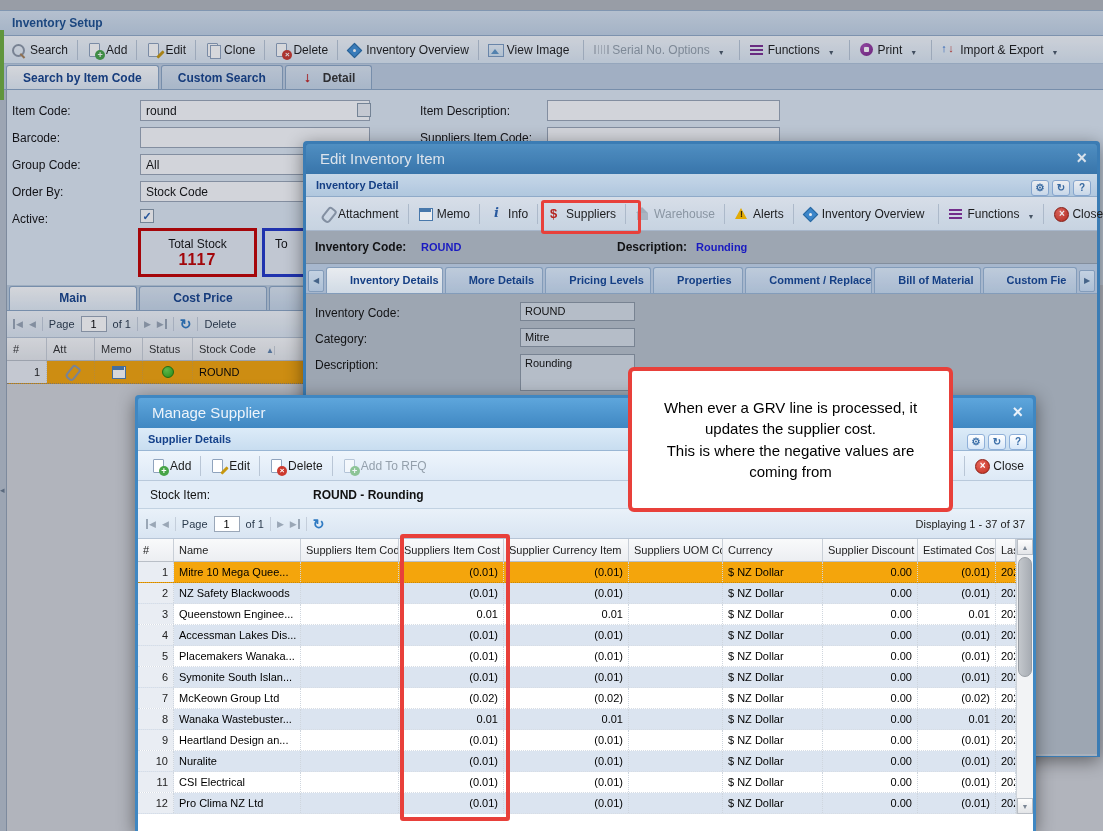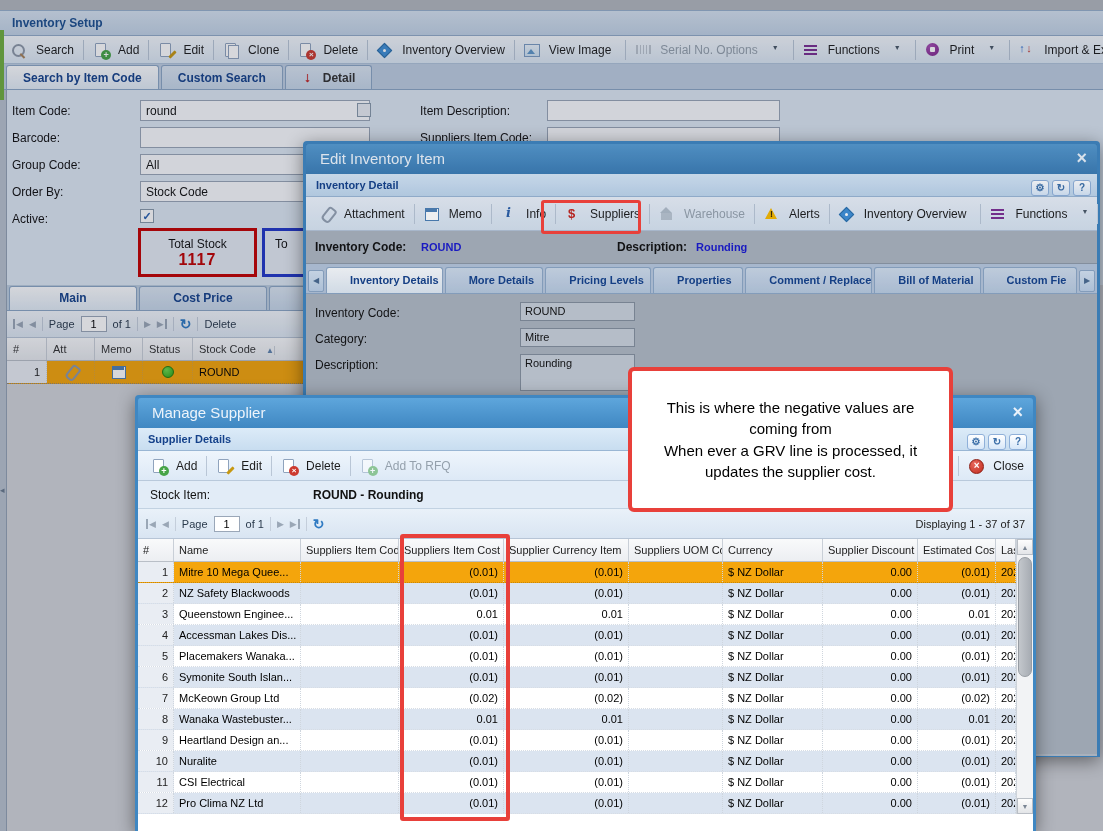--- a/index.html
+++ b/index.html
@@ -50,21 +50,21 @@
   .warehouse-icon::after{content:"";position:absolute;left:1px;top:0;border-left:6.5px solid transparent;border-right:6.5px solid transparent;border-bottom:6px solid #8694a3}
   .alert-icon::before{content:"";position:absolute;left:1px;top:1px;border-left:6px solid transparent;border-right:6px solid transparent;border-bottom:11px solid #f3b700}
   .alert-icon::after{content:"!";position:absolute;left:6px;top:2px;font-size:9px;font-weight:bold;color:#3a2a00}
   .close-circle-icon::before{content:"";position:absolute;left:1px;top:0;width:13px;height:13px;background:radial-gradient(circle at 35% 30%,#e8675c,#c02d1f);border-radius:50%;border:1px solid #8e1d12}
   .close-circle-icon::after{content:"×";position:absolute;left:5.5px;top:0;color:#fff;font-weight:bold;font-size:10px;line-height:13px}
   .status-dot-icon{width:12px;height:12px;border-radius:50%;background:radial-gradient(circle at 35% 30%,#6cd84e,#2ea313);border:1px solid #1f7d0c}
   .sort-asc-icon{font-size:8px;color:#5f83ad;margin-left:4px}
 
   
   .toolbar{display:flex;align-items:center}
-  .tbi{display:flex;align-items:flex-start;gap:9px;padding:3px 9px;white-space:nowrap;cursor:default}
+  .tbi{display:flex;align-items:flex-end;gap:3px;padding:3px 9px;white-space:nowrap;cursor:default}
   .tbi+.tbi{border-left:1px solid #b9c6d6}
   .tbi .lb{font-size:12px;color:#1c1c1c}
   .tbi.disabled .lb{color:#94a0ac}
   .tbi.disabled .ic{opacity:.55}
   .tbi.right{margin-left:auto}
   .tbi .caret::before{content:"▼";font-size:7px;color:#4a5868}
 
   
   .main-win{position:absolute;inset:0;z-index:1}
   .chrome-strip{position:absolute;top:0;left:0;right:0;height:10px;background:#b4b9bf}
@@ -679,17 +679,17 @@
         <span class="vs-up" data-name="scroll-up-icon">▲</span>
         <span class="vs-thumb" data-name="scrollbar-thumb"></span>
         <span class="vs-dn" data-name="scroll-down-icon">▼</span>
       </div>
     </div>
 
     <div class="ann ann-col" data-name="suppliers-item-cost-annotation-box"></div>
   </section>
 
   <div class="callout" data-name="annotation-callout">
+    <div data-name="callout-line-1">When ever a GRV line is processed, it updates the supplier cost.</div>
     <div data-name="callout-line-2">This is where the negative values are coming from</div>
-    <div data-name="callout-line-1">When ever a GRV line is processed, it updates the supplier cost.</div>
   </div>
 
 </div>
 
 </body></html>

